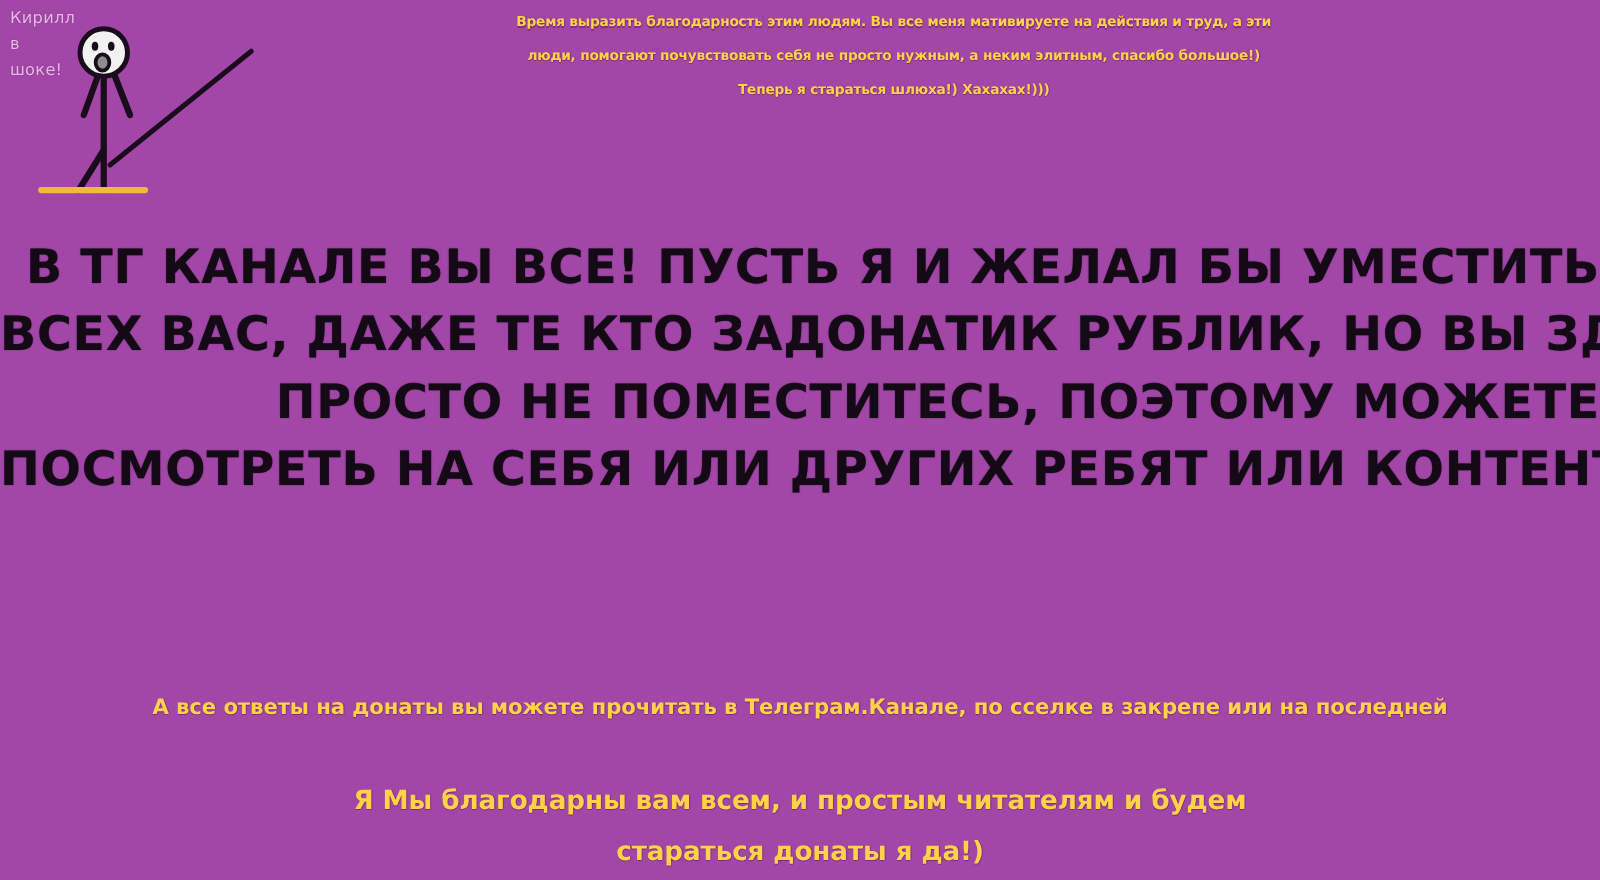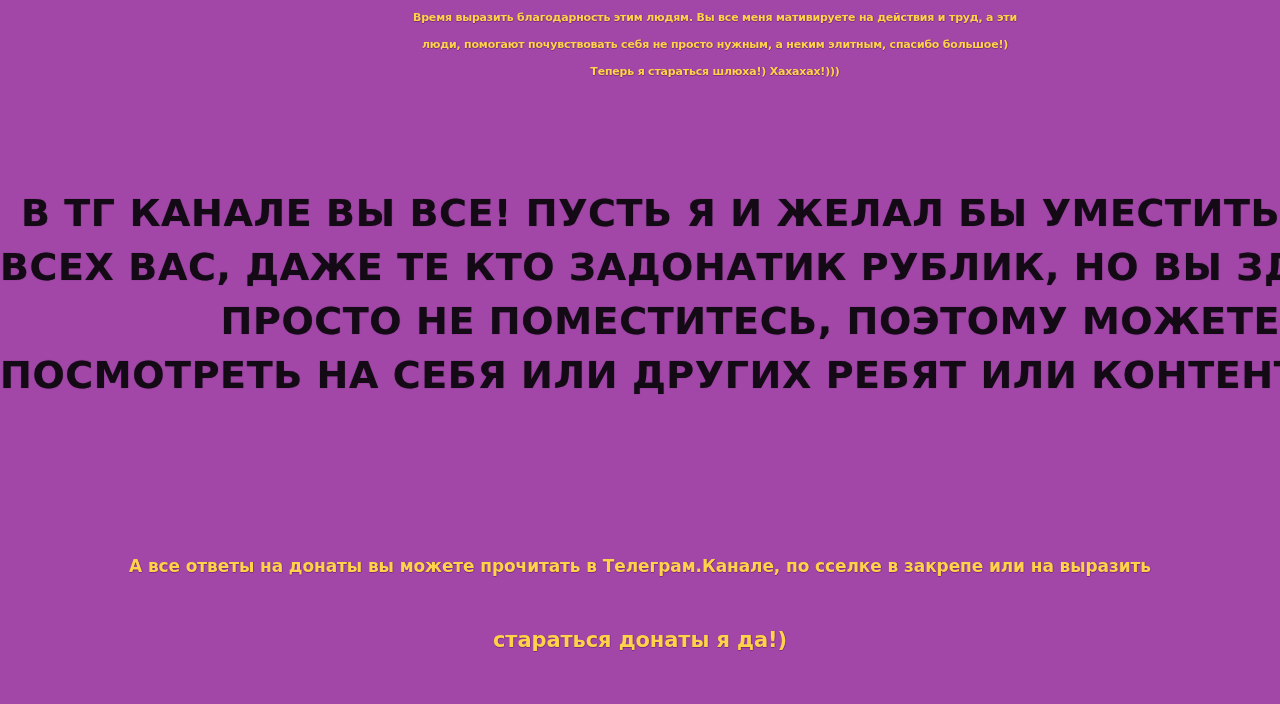--- a/index.html
+++ b/index.html
@@ -127,35 +127,62 @@
   .bottom-text-2 .ln {
     display: block;
     white-space: nowrap;
   }
 </style>
 </head>
 <body>
 
 <div id="slide">
 
+  <div class="figure-area">
+    <svg class="figure-svg" width="230" height="170" viewBox="0 0 230 170">
+
+      <line x1="88" y1="132" x2="201" y2="41" stroke="#1a0c1c" stroke-width="4" stroke-linecap="round"></line>
+
+      <line x1="83" y1="58" x2="83" y2="152" stroke="#1a0c1c" stroke-width="5" stroke-linecap="round"></line>
+
+      <line x1="80" y1="56" x2="67" y2="92" stroke="#1a0c1c" stroke-width="5" stroke-linecap="round"></line>
+
+      <line x1="90" y1="56" x2="104" y2="92" stroke="#1a0c1c" stroke-width="5" stroke-linecap="round"></line>
+
+      <line x1="83" y1="120" x2="63" y2="152" stroke="#1a0c1c" stroke-width="5" stroke-linecap="round"></line>
+
+      <circle cx="83" cy="42" r="19" fill="#f2f2f2" stroke="#1a0c1c" stroke-width="4"></circle>
+
+      <ellipse cx="76" cy="37" rx="2.6" ry="3.6" fill="#1a0c1c"></ellipse>
+      <ellipse cx="89" cy="37" rx="2.6" ry="3.6" fill="#1a0c1c"></ellipse>
+
+      <ellipse cx="82" cy="50" rx="5.5" ry="6.5" fill="#8d8d8d" stroke="#1a0c1c" stroke-width="3"></ellipse>
+
+      <line x1="33" y1="152" x2="116" y2="152" stroke="#f0bb3c" stroke-width="5" stroke-linecap="round"></line>
+    </svg>
+    <div class="figure-caption">Кирилл
+в
+шоке!</div>
+  </div>
 
   <div class="top-text">
     <span class="ln">Время выразить благодарность этим людям. Вы все меня мативируете на действия и труд, а эти</span>
     <span class="ln">люди, помогают почувствовать себя не просто нужным, а неким элитным, спасибо большое!)</span>
     <span class="ln">Теперь я стараться шлюха!) Хахахах!)))</span>
   </div>
 
   <div class="headline">
     <span class="ln">В ТГ КАНАЛЕ ВЫ ВСЕ! ПУСТЬ Я И ЖЕЛАЛ БЫ УМЕСТИТЬ</span>
     <span class="ln">ВСЕХ ВАС, ДАЖЕ ТЕ КТО ЗАДОНАТИК РУБЛИК, НО ВЫ ЗДЕСЬ</span>
     <span class="ln">ПРОСТО НЕ ПОМЕСТИТЕСЬ, ПОЭТОМУ МОЖЕТЕ</span>
     <span class="ln">ПОСМОТРЕТЬ НА СЕБЯ ИЛИ ДРУГИХ РЕБЯТ ИЛИ КОНТЕНТ В</span>
   </div>
 
   <div class="bottom-text">
-    <span class="ln">А все ответы на донаты вы можете прочитать в Телеграм.Канале, по сселке в закрепе или на выразить</span>
+    <span class="ln">А все ответы на донаты вы можете прочитать в Телеграм.Канале, по сселке в закрепе или на последней</span>
   </div>
 
   <div class="bottom-text-2">
+    <span class="ln">Я Мы благодарны вам всем, и простым читателям и будем</span>
     <span class="ln">стараться донаты я да!)</span>
   </div>
 
 </div>
 
 </body></html>

